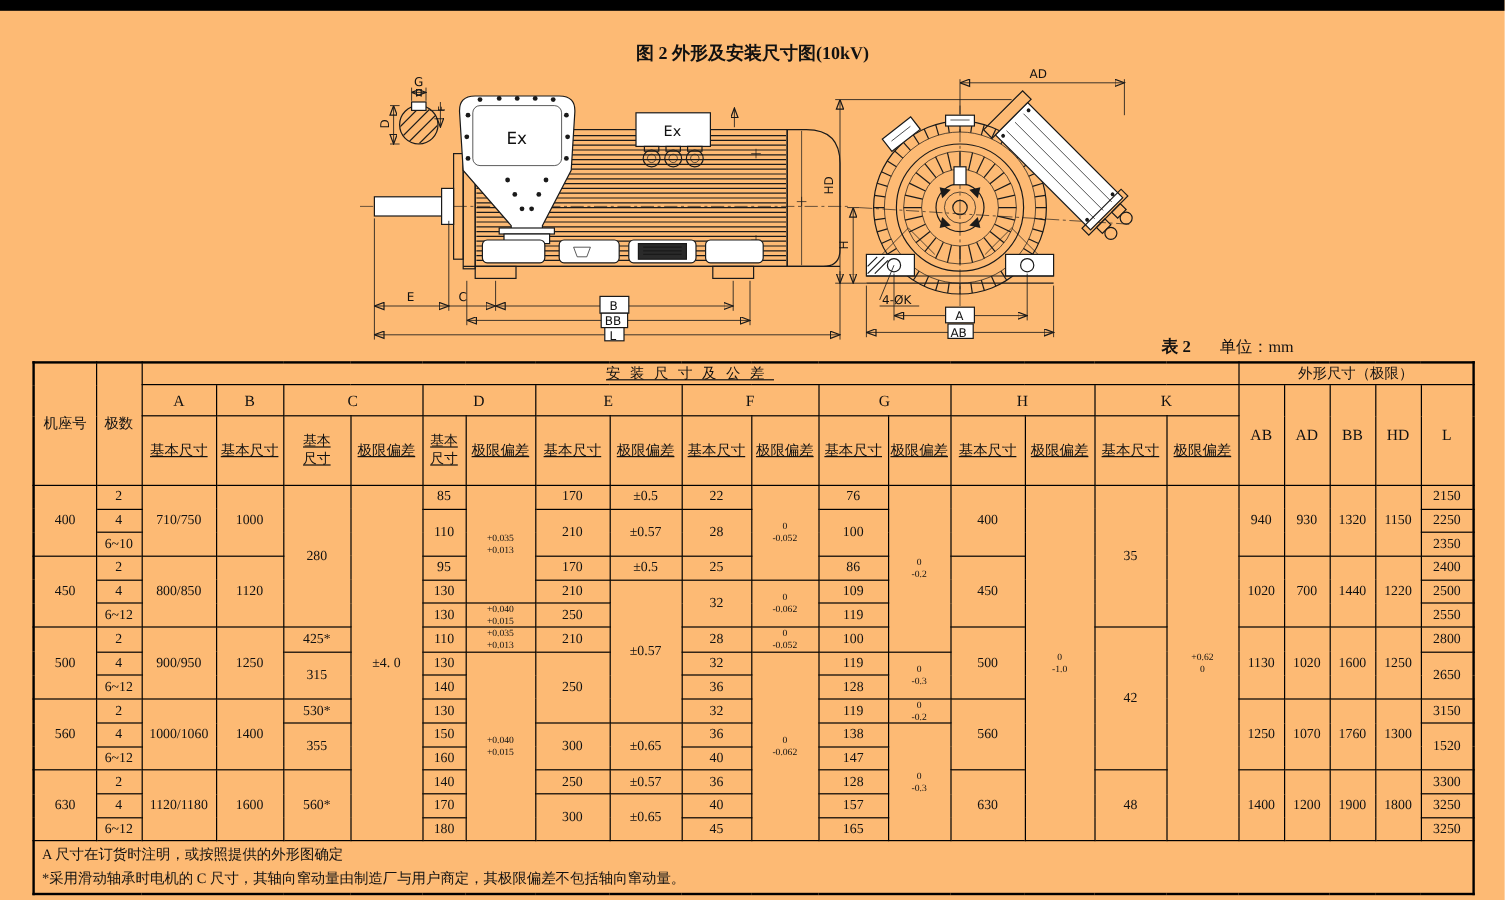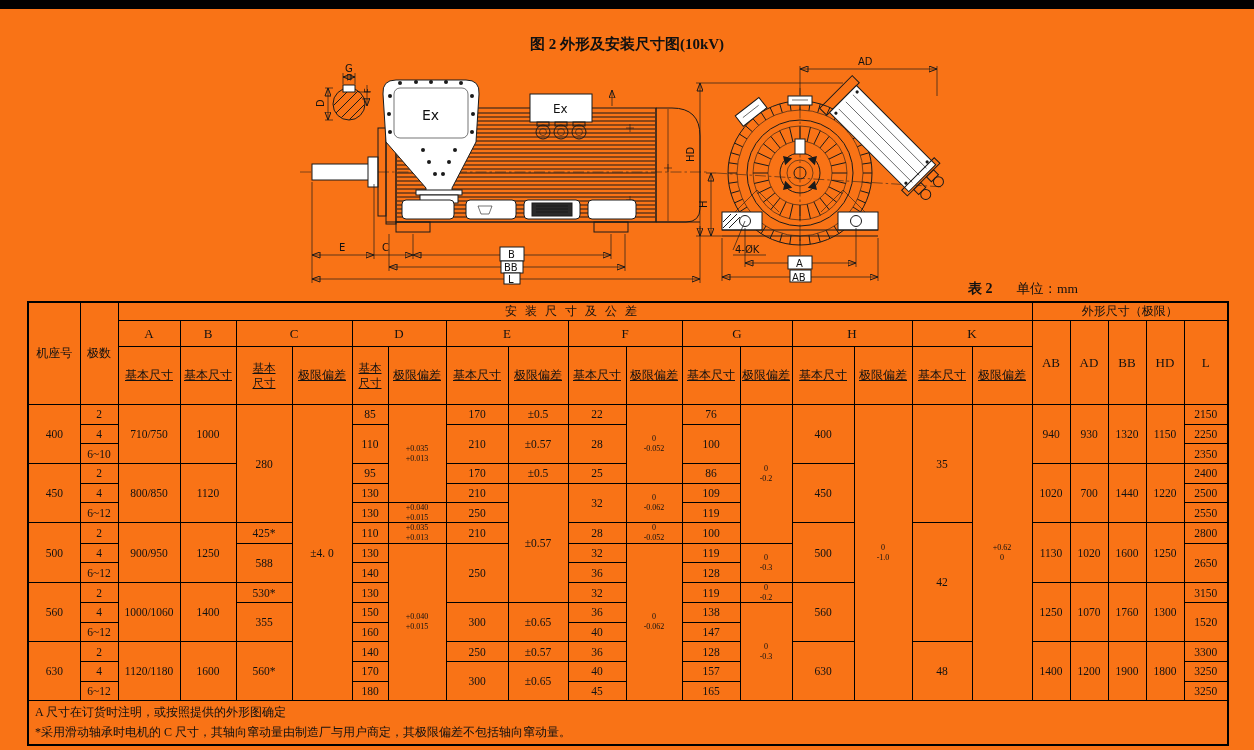--- a/index.html
+++ b/index.html
@@ -1,16 +1,16 @@
 <!DOCTYPE html>
 <html><head>
 <meta charset="utf-8">
 <style>
   html,body{margin:0;padding:0;background:#fff;}
-  .page{position:relative;width:1254px;height:750px;background:#f97316;overflow:hidden;
+  .page{position:relative;width:1254px;height:750px;background:#fdba74;overflow:hidden;
         font-family:"Liberation Serif",serif;color:#111;}
   .topbar{position:absolute;left:0;top:0;width:1254px;height:9px;background:#000;}
   .fig-title{position:absolute;left:0;top:35px;width:100%;text-align:center;
              font-weight:bold;font-size:15px;}
   .meta{position:absolute;left:968px;top:280px;font-size:13.5px;white-space:nowrap;}
   .meta .tno{font-weight:bold;font-size:14px;margin-right:24px;}
   
   .drawing{position:absolute;left:0;top:52px;}
   .drawing line,.drawing path,.drawing rect,.drawing circle,.drawing polygon,.drawing ellipse
     {stroke:#1a1a1a;stroke-width:1;fill:none;}
@@ -28,21 +28,21 @@
   .dimtable{position:absolute;left:27px;top:301px;width:1200px;border-collapse:collapse;
             table-layout:fixed;border:2px solid #000;}
   .dimtable th,.dimtable td{border:1px solid #000;text-align:center;vertical-align:middle;
             padding:0;font-weight:normal;font-size:11.5px;overflow:hidden;
             font-family:"Liberation Serif",serif;}
   .dimtable th{font-size:12px;}
   .hr1{height:18px;}.hr2{height:26px;}.hr3{height:58px;text-decoration:underline;}
   .dr{height:19.67px;}
   .dimtable .dev{font-size:8px;line-height:1.2;white-space:pre-line;}
   .dimtable .two{white-space:pre-line;font-size:11.5px;line-height:1.25;}
-  .dimtable .grp{letter-spacing:8px;}
+  .dimtable .grp{letter-spacing:8px;text-decoration:underline;}
   .dimtable .ltr{font-size:13px;}
   .dimtable .notes{text-align:left;font-size:12px;padding:2px 6px;white-space:pre-line;
             height:38px;line-height:1.6;}
 </style>
 </head>
 <body>
 
 <div class="page">
   <div class="topbar"></div>
   <div class="fig-title">图 2 外形及安装尺寸图(10kV)</div>
@@ -537,21 +537,21 @@
           <td rowspan="3">500</td>
           <td rowspan="6">42</td>
           <td rowspan="3">1130</td>
           <td rowspan="3">1020</td>
           <td rowspan="3">1600</td>
           <td rowspan="3">1250</td>
           <td>2800</td>
         </tr>
         <tr class="dr">
           <td>4</td>
-          <td rowspan="2">588</td>
+          <td rowspan="2">315</td>
           <td>130</td>
           <td rowspan="8" class="dev">+0.040
 +0.015</td>
           <td rowspan="3">250</td>
           <td>32</td>
           <td rowspan="8" class="dev">0
 -0.062</td>
           <td>119</td>
           <td rowspan="2" class="dev">0
 -0.3</td>

